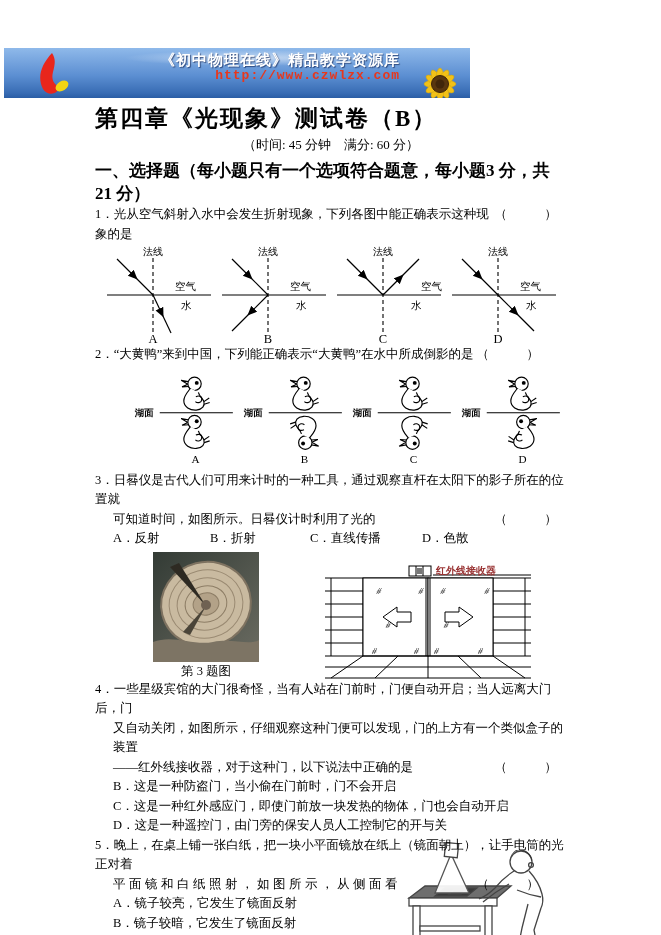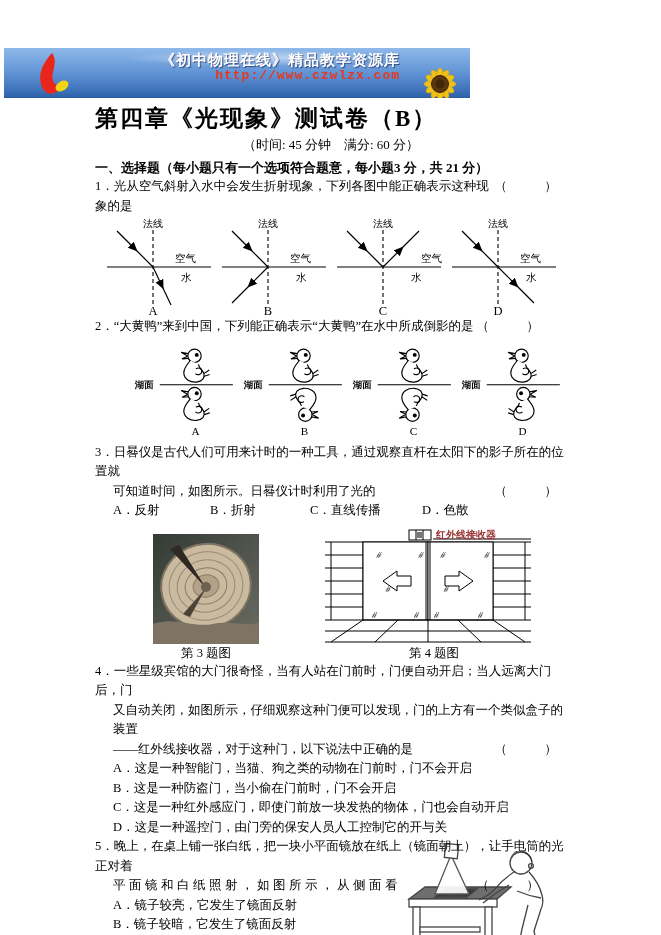--- a/index.html
+++ b/index.html
@@ -18,21 +18,21 @@
   .banner-text{position:absolute;left:96px;top:4px;width:300px;text-align:right;line-height:1.1;}
   .banner-title{color:#fff;font-weight:bold;font-size:15px;letter-spacing:1px;
     text-shadow:1px 1px 1px rgba(20,40,90,.7);white-space:nowrap;}
   .banner-url{color:#e8371c;font-weight:bold;font-size:13px;letter-spacing:1px;
     font-family:"Liberation Mono","DejaVu Sans Mono",monospace;}
   .flame{position:absolute;left:28px;top:3px;}
   .sunflower{position:absolute;right:2px;bottom:-4px;}
   
   .doc-title{font-size:23px;font-weight:bold;letter-spacing:2px;margin-top:5px;}
   .doc-sub{text-align:center;font-size:13px;margin-top:2px;}
-  .sec-head{font-size:13px;font-weight:bold;margin-top:5px;}
+  .sec-head{font-size:17px;font-weight:bold;margin-top:5px;}
   
   .qline{font-size:12.5px;line-height:19.5px;display:flex;justify-content:space-between;}
   .qline .paren{white-space:pre;}
   .cont{padding-left:18px;gap:48px;}
   .pr12{padding-right:10px;} .pr30{padding-right:28px;}
   .optline{font-size:12.5px;line-height:19.5px;padding-left:18px;}
   .q3opts{display:flex;font-size:12.5px;line-height:19.5px;padding-left:18px;}
   .q3opts span:nth-child(1){width:97px;} .q3opts span:nth-child(2){width:100px;}
   .q3opts span:nth-child(3){width:112px;}
   
@@ -280,35 +280,33 @@
               <text x="62" y="94">#</text>
               <text x="104" y="94">#</text>
             <text x="122" y="34">#</text>
               <text x="166" y="34">#</text>
             <text x="130" y="68">#</text>
               <text x="124" y="94">#</text>
               <text x="168" y="94">#</text>
           </g>
           <text x="113" y="14" font-size="10" font-weight="bold" fill="#993333">红外线接收器</text>
         </svg>
-        <div class="figcap">第 4 题图</div>
       </div>
     </div>
 
     <div class="qline">
       <span>4．一些星级宾馆的大门很奇怪，当有人站在门前时，门便自动开启；当人远离大门后，门</span>
     </div>
     <div class="qline cont">
       <span>又自动关闭，如图所示，仔细观察这种门便可以发现，门的上方有一个类似盒子的装置</span>
     </div>
     <div class="qline cont pr12">
       <span>——红外线接收器，对于这种门，以下说法中正确的是</span>
       <span class="paren">（　　　）</span>
     </div>
-    <div class="optline">A．这是一种智能门，当猫、狗之类的动物在门前时，门不会开启</div>
     <div class="optline">B．这是一种防盗门，当小偷在门前时，门不会开启</div>
     <div class="optline">C．这是一种红外感应门，即使门前放一块发热的物体，门也会自动开启</div>
     <div class="optline">D．这是一种遥控门，由门旁的保安人员人工控制它的开与关</div>
 
     <div class="q5wrap">
       <svg class="q5fig" width="160" height="112" viewBox="0 0 160 112">
         <g stroke="#444" stroke-width="1.3" fill="none">
 
           <polygon points="8,56 96,56 110,44 24,44" fill="#6e6e6e"></polygon>
 

